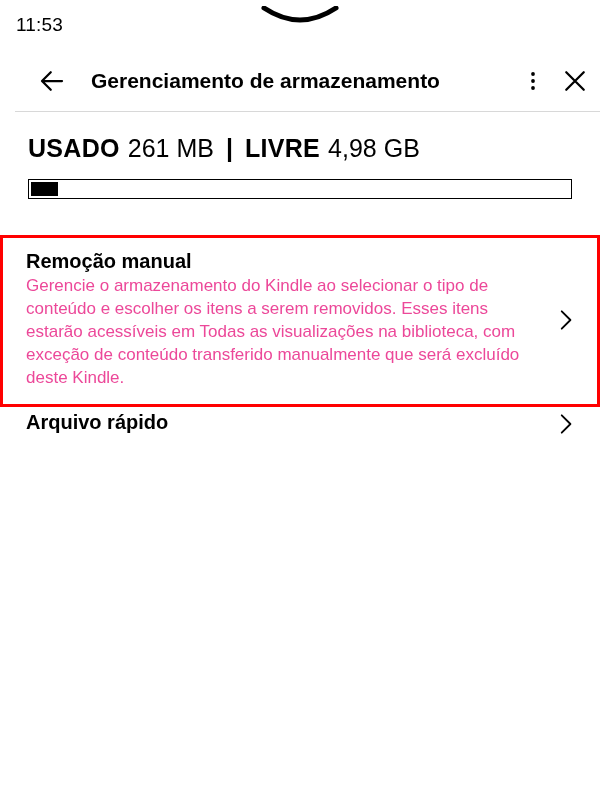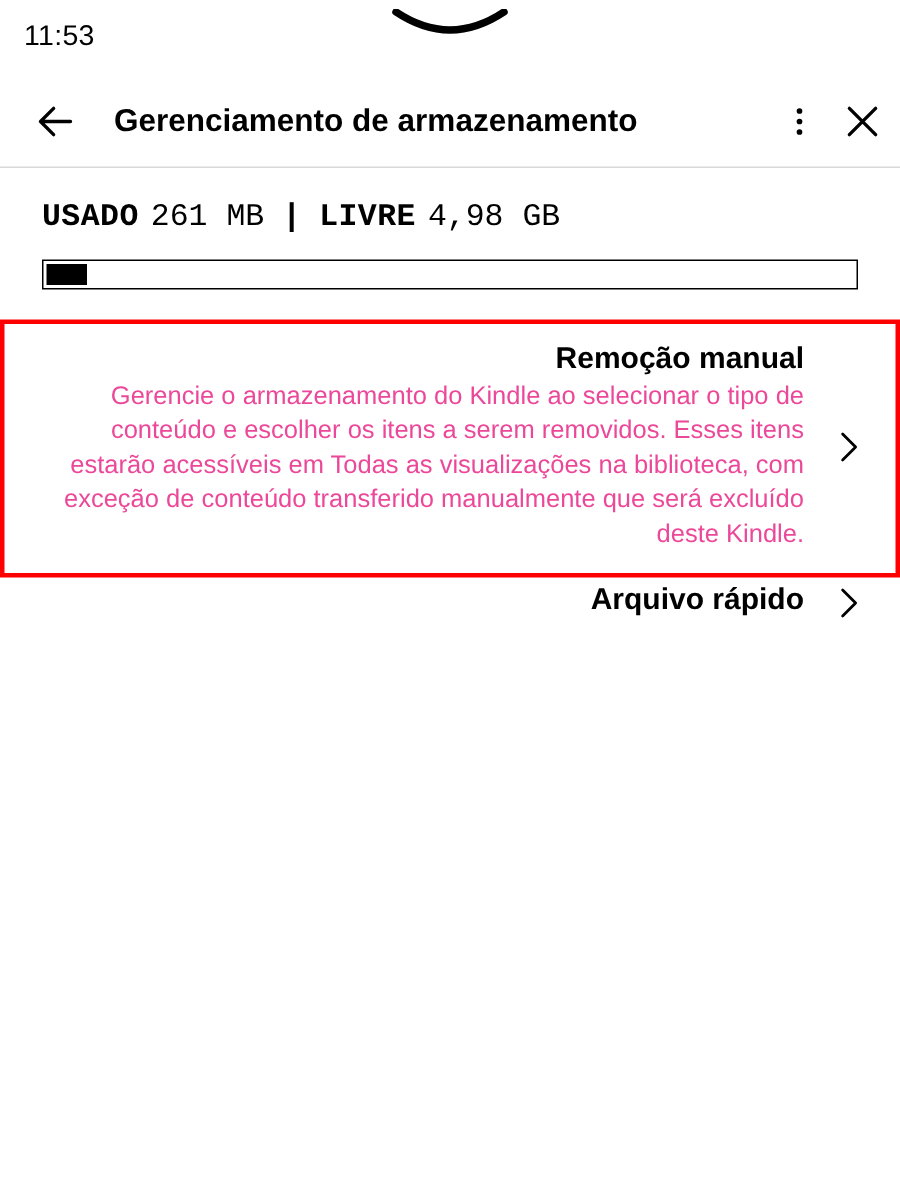--- a/index.html
+++ b/index.html
@@ -74,68 +74,67 @@
   }
 
   
   .header {
     height: 62px;
     display: flex;
     align-items: center;
     padding: 0 4px 0 16px;
     box-sizing: border-box;
     border-bottom: 1px solid #d8d8d8;
+    margin-left: 15px;
   }
   .header-title {
     font-size: 21px;
     font-weight: bold;
     margin-left: 18px;
     flex: 1;
     white-space: nowrap;
   }
   .icon-btn {
     width: 42px;
     height: 42px;
     display: flex;
     align-items: center;
     justify-content: center;
     flex: 0 0 auto;
   }
 
   
   .storage-info {
     padding: 22px 28px 0 28px;
-    font-size: 21px;
+    font-size: 25px;
     display: flex;
     align-items: flex-start;
     gap: 0;
     flex-wrap: nowrap;
-    font-family: Liberation Mono, monospace;
   }
   .storage-info .lbl { font-weight: bold; letter-spacing: 0.3px; }
   .storage-info .val { font-weight: normal; margin-left: 8px; }
   .storage-info .sep { font-weight: bold; margin: 0 12px; }
 
   .storage-bar {
     margin: 16px 28px 0 28px;
     height: 20px;
     border: 1px solid #000;
     box-sizing: border-box;
     background: #ffffff;
     padding: 2px;
   }
   .storage-bar-fill {
     height: 100%;
     background: #000;
   }
 
   
   .options {
-    margin-top: 20px;
-    text-align: right;
+    margin-top: 36px;
   }
   .option-row {
     display: flex;
     align-items: center;
     padding: 0 18px 14px 26px;
     box-sizing: border-box;
     position: relative;
   }
   .option-row.highlighted {
     border: 3px solid #ff0000;

